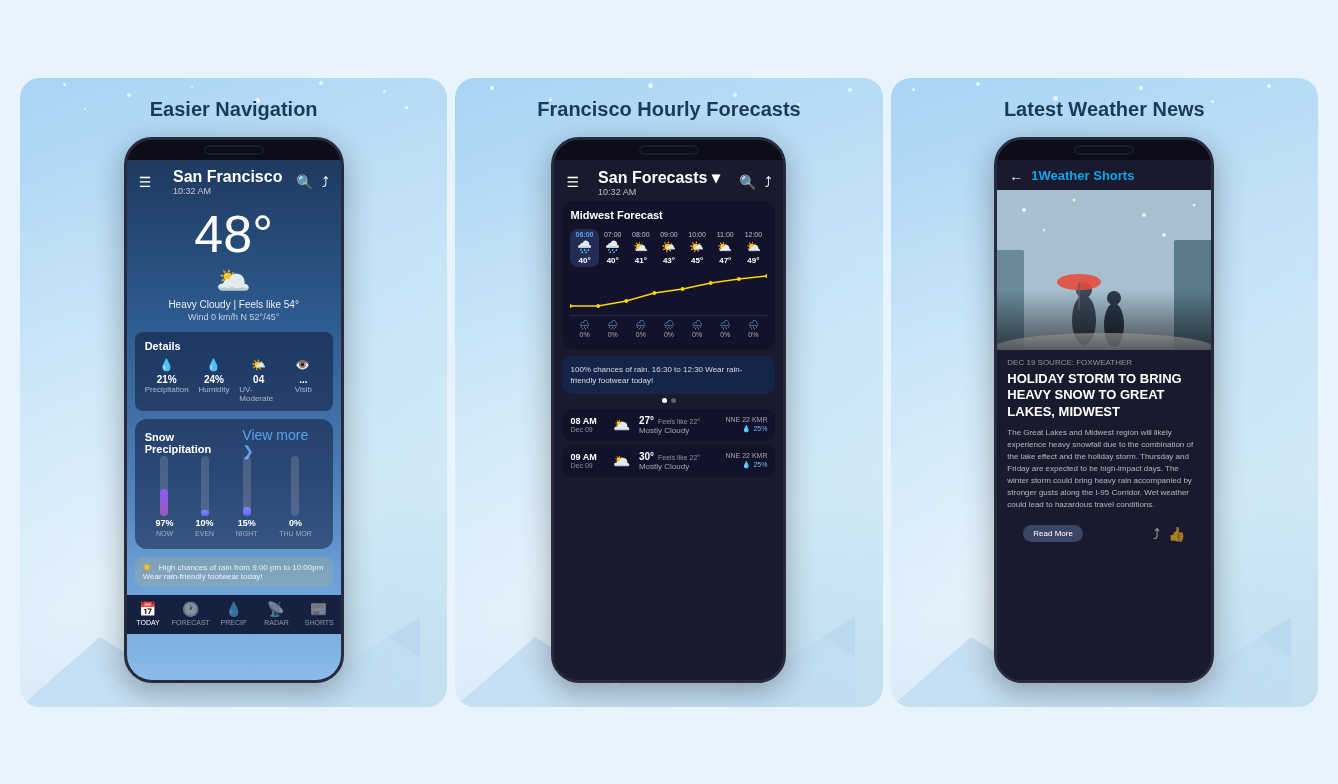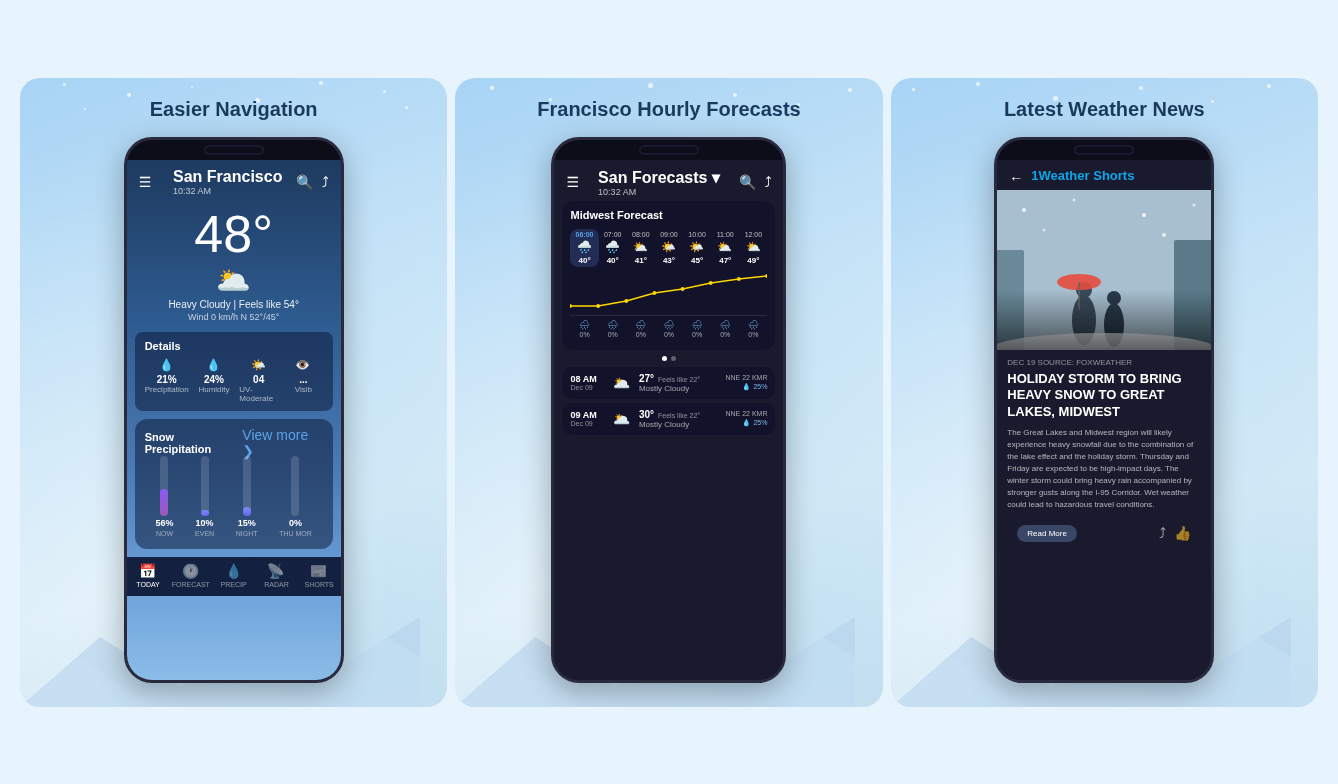--- a/index.html
+++ b/index.html
@@ -383,22 +383,22 @@
       height: 60px;
       background: linear-gradient(transparent, rgba(0,0,0,0.6));
     }
     .news-meta { padding: 8px 10px 4px; }
     .news-date { color: rgba(255,255,255,0.5); font-size: 8px; margin-bottom: 4px; }
     .news-headline { color: white; font-size: 13px; font-weight: 700; line-height: 1.3; margin-bottom: 6px; }
     .news-body { color: rgba(255,255,255,0.65); font-size: 8px; line-height: 1.5; margin-bottom: 10px; }
     .news-footer {
       display: flex;
       justify-content: space-between;
-      align-items: flex-start;
-      padding: 0 20px 8px;
+      align-items: flex-end;
+      padding: 0 26px 8px;
     }
     .read-more-btn {
       background: rgba(80,100,140,0.6);
       color: white;
       border: none;
       padding: 4px 10px;
       border-radius: 12px;
       font-size: 8px;
       cursor: pointer;
     }
@@ -490,21 +490,21 @@
         <div class="snow-section">
           <div class="snow-header">
             <span class="snow-title">Snow Precipitation</span>
             <span class="view-more">View more ❯</span>
           </div>
           <div class="snow-bars">
             <div class="snow-bar-col">
               <div class="snow-bar-track">
                 <div class="snow-bar-fill" style="height:45%;background:linear-gradient(to top,#9b59b6,#8b5cf6);"></div>
               </div>
-              <span class="snow-percent">56%</span>
+              <span class="snow-percent">97%</span>
               <span class="snow-label">NOW</span>
             </div>
             <div class="snow-bar-col">
               <div class="snow-bar-track">
                 <div class="snow-bar-fill" style="height:10%;background:linear-gradient(to top,#6366f1,#818cf8);"></div>
               </div>
               <span class="snow-percent">10%</span>
               <span class="snow-label">EVEN</span>
             </div>
             <div class="snow-bar-col">
@@ -517,20 +517,24 @@
             <div class="snow-bar-col">
               <div class="snow-bar-track">
                 <div class="snow-bar-fill" style="height:0%;background:linear-gradient(to top,#6366f1,#818cf8);"></div>
               </div>
               <span class="snow-percent">0%</span>
               <span class="snow-label">THU MOR</span>
             </div>
           </div>
         </div>
 
+        <div class="rain-alert">
+          <span class="rain-alert-icon">☀️</span>
+          High chances of rain from 9:00 pm to 10:00pm<br>Wear rain-friendly footwear today!
+        </div>
 
         <div class="bottom-nav">
           <div class="nav-item active">
             <span class="nav-icon">📅</span>
             <span class="nav-label">TODAY</span>
           </div>
           <div class="nav-item">
             <span class="nav-icon">🕐</span>
             <span class="nav-label">FORECAST</span>
           </div>
@@ -664,20 +668,23 @@
               <span class="precip-icon">🌧</span>
               <span class="precip-val">0%</span>
             </div>
             <div class="precip-col">
               <span class="precip-icon">🌧</span>
               <span class="precip-val">0%</span>
             </div>
           </div>
         </div>
 
+        <div class="alert-banner">
+          <span>100% chances of rain. 16:30 to 12:30 Wear rain-friendly footwear today!</span>
+        </div>
         <div class="dots-row">
           <div class="dot active"></div>
           <div class="dot"></div>
         </div>
 
         <div class="hour-summary-row">
           <div class="hour-summary-item">
             <div class="hsi-time-col">
               <div class="hsi-time">08 AM</div>
               <div class="hsi-date">Dec 09</div>

